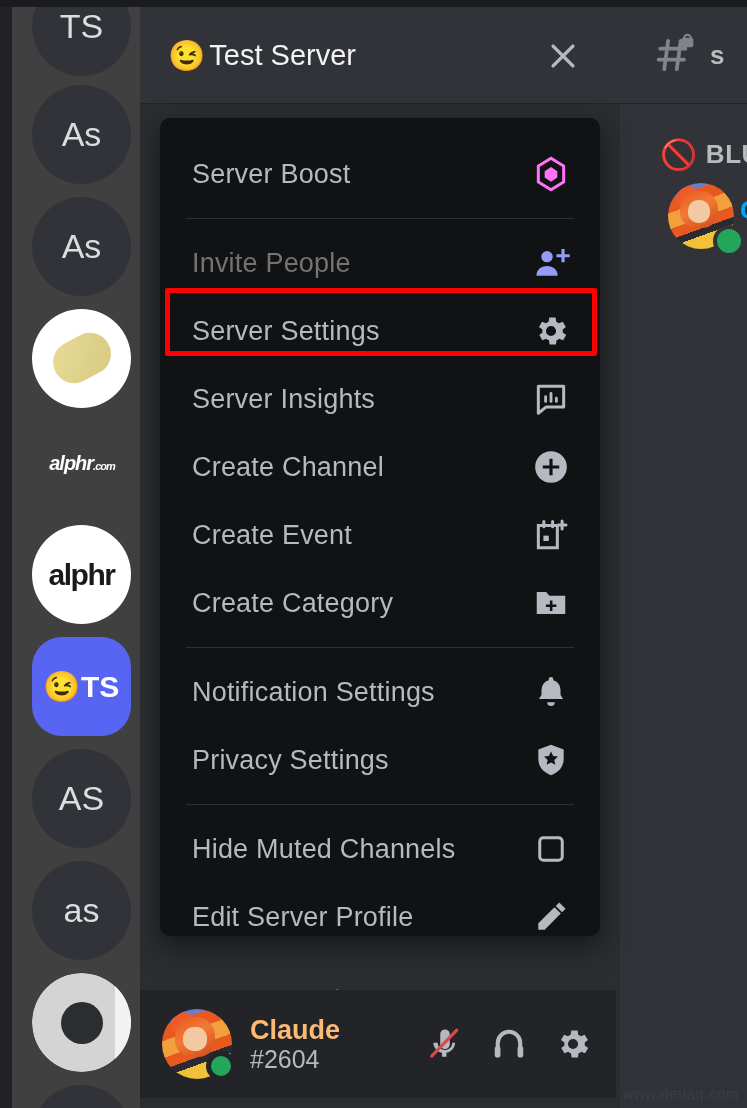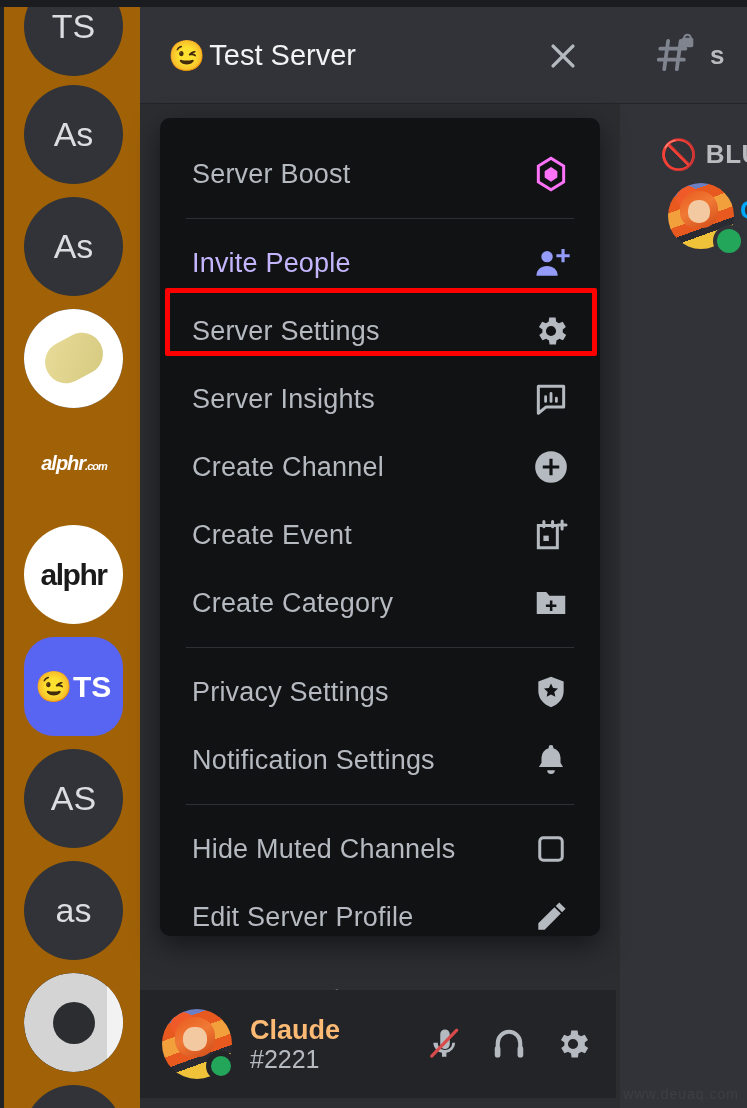--- a/index.html
+++ b/index.html
@@ -16,23 +16,23 @@
     overflow: hidden;
   }
   
   .topstrip {
     position: absolute; left: 0; top: 0;
     width: 747px; height: 7px;
     background: #1a1c1f;
   }
   
   .rail {
-    position: absolute; left: 4px; top: 7px;
+    position: absolute; left: 12px; top: 7px;
     width: 152px; height: 1101px;
-    background: #a16207;
+    background: #404040;
     overflow: hidden;
   }
   .guild {
     position: absolute; left: 20px;
     width: 99px; height: 99px;
     border-radius: 50%;
     background: #313338;
     display: flex; align-items: center; justify-content: center;
     color: #dbdee1; font-size: 34px; font-weight: 400;
     overflow: hidden;
@@ -177,21 +177,21 @@
     position: relative;
     height: 68px;
     display: flex; align-items: center; justify-content: space-between;
     padding: 0 30px 0 32px;
     gap: 24px;
   }
   .menu-label {
     color: #b5bac1; font-size: 27px; font-weight: 400;
     letter-spacing: .2px;
   }
-  .menu-item.invite .menu-label { color: #c4b5fd; }
+  .menu-item.invite .menu-label { color: #737373; }
   .menu-icon {
     width: 38px; height: 38px;
     display: flex; align-items: center; justify-content: center;
     color: #b5bac1;
   }
   .menu-sep {
     height: 1px; background: #2e3035;
     margin: 10px 26px;
   }
   .spacer-top { height: 22px; }
@@ -429,35 +429,35 @@
         <svg viewBox="0 0 24 24" width="38" height="38" fill="currentColor">
           <path d="M3 5h6l2 2.4h10V19H3z"></path>
           <path d="M11.3 10.4h1.6v2.5h2.5v1.6h-2.5V17h-1.6v-2.5H8.8v-1.6h2.5z" fill="#111214"></path>
         </svg>
       </span>
     </div>
 
     <div class="menu-sep"></div>
 
     <div class="menu-item">
+      <span class="menu-label">Notification Settings</span>
+      <span class="menu-icon">
+        <svg viewBox="0 0 24 24" width="38" height="38" fill="currentColor">
+          <path d="M12 2.6a1.5 1.5 0 0 1 1.5 1.5v.5a6 6 0 0 1 4.5 5.8v3.4l1.6 2.6H4.4L6 13.8v-3.4a6 6 0 0 1 4.5-5.8v-.5A1.5 1.5 0 0 1 12 2.6z"></path>
+          <path d="M9.6 18.4h4.8a2.4 2.4 0 0 1-4.8 0z"></path>
+        </svg>
+      </span>
+    </div>
+
+    <div class="menu-item">
       <span class="menu-label">Privacy Settings</span>
       <span class="menu-icon">
         <svg viewBox="0 0 24 24" width="38" height="38" fill="currentColor">
           <path d="M12 2.4 20 5.4v6c0 5-3.5 8.6-8 10.2-4.5-1.6-8-5.2-8-10.2v-6z"></path>
           <path d="M12 6.6l1.35 2.9 3.05.35-2.3 2.1.65 3.05L12 13.5l-2.75 1.5.65-3.05-2.3-2.1 3.05-.35z" fill="#111214"></path>
-        </svg>
-      </span>
-    </div>
-
-    <div class="menu-item">
-      <span class="menu-label">Notification Settings</span>
-      <span class="menu-icon">
-        <svg viewBox="0 0 24 24" width="38" height="38" fill="currentColor">
-          <path d="M12 2.6a1.5 1.5 0 0 1 1.5 1.5v.5a6 6 0 0 1 4.5 5.8v3.4l1.6 2.6H4.4L6 13.8v-3.4a6 6 0 0 1 4.5-5.8v-.5A1.5 1.5 0 0 1 12 2.6z"></path>
-          <path d="M9.6 18.4h4.8a2.4 2.4 0 0 1-4.8 0z"></path>
         </svg>
       </span>
     </div>
 
     <div class="menu-sep"></div>
 
     <div class="menu-item">
       <span class="menu-label">Hide Muted Channels</span>
       <span class="menu-icon">
         <svg viewBox="0 0 24 24" width="36" height="36" fill="none" stroke="currentColor" stroke-width="2">
@@ -481,21 +481,21 @@
 
   <div class="userbar">
     <div class="user-avatar-wrap">
       <div class="user-avatar">
           <div class="avatar-art"></div>
         </div>
       <div class="user-status"></div>
     </div>
     <div class="user-names">
       <div class="user-name">Claude</div>
-      <div class="user-tag">#2221</div>
+      <div class="user-tag">#2604</div>
     </div>
     <div class="user-actions">
       <span class="ic">
         <svg viewBox="0 0 24 24" width="38" height="38" fill="currentColor">
           <path d="M12 2.8a3 3 0 0 1 3 3v6.4a3 3 0 0 1-6 0V5.8a3 3 0 0 1 3-3z"></path>
           <path d="M5.6 11.2h1.8a4.6 4.6 0 0 0 9.2 0h1.8a6.4 6.4 0 0 1-5.5 6.3v2.6h-2.8v-2.6a6.4 6.4 0 0 1-5.5-6.3z"></path>
           <path d="M3.6 19.6L19.4 3.2" stroke="#d94a4a" stroke-width="2" fill="none" stroke-linecap="round"></path>
         </svg>
       </span>
       <span class="ic">

